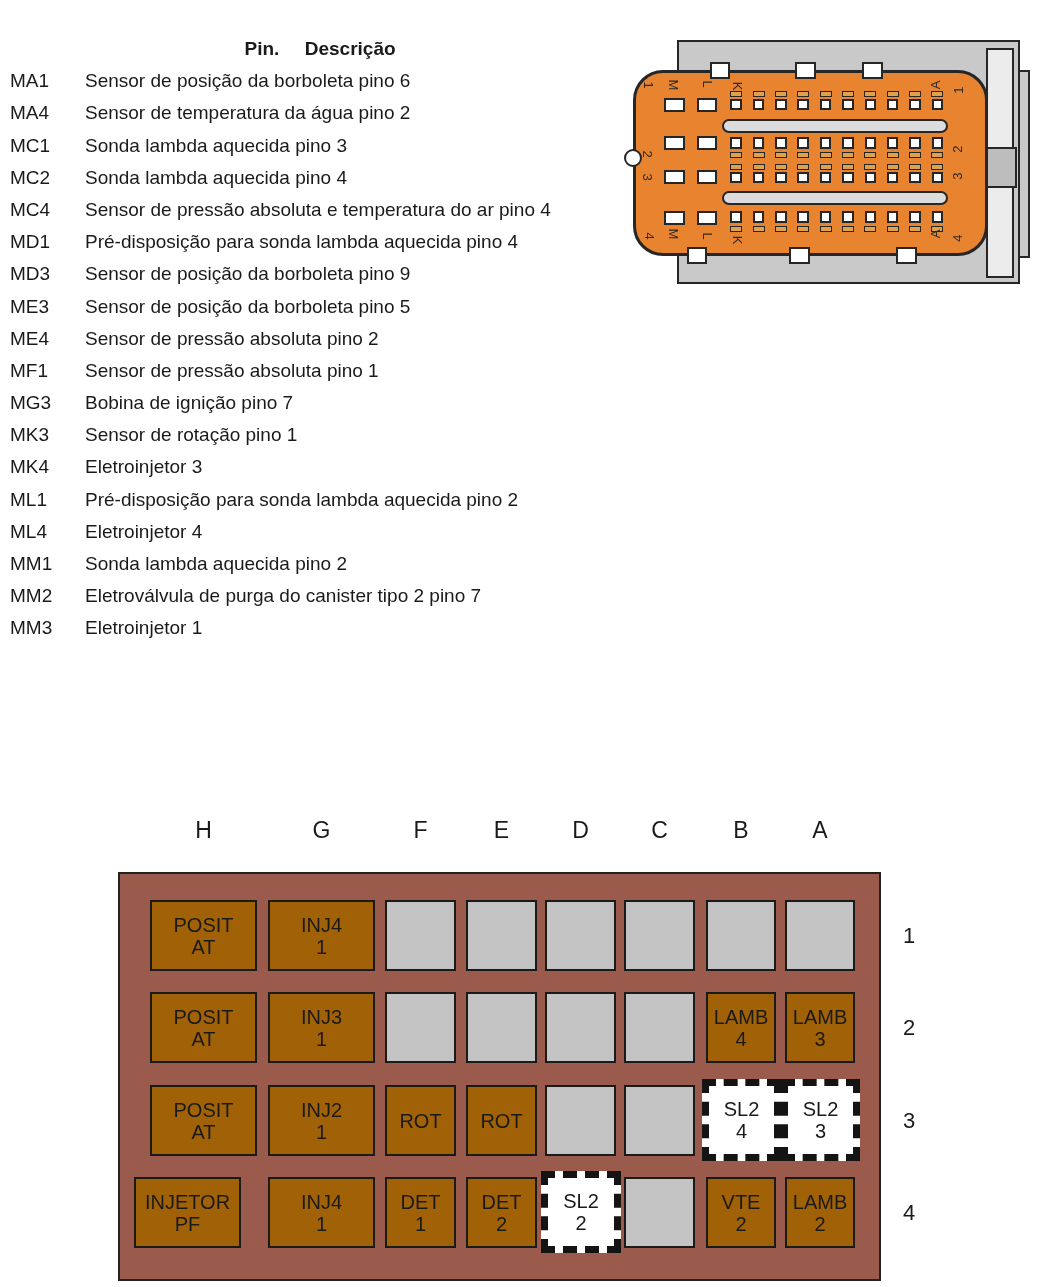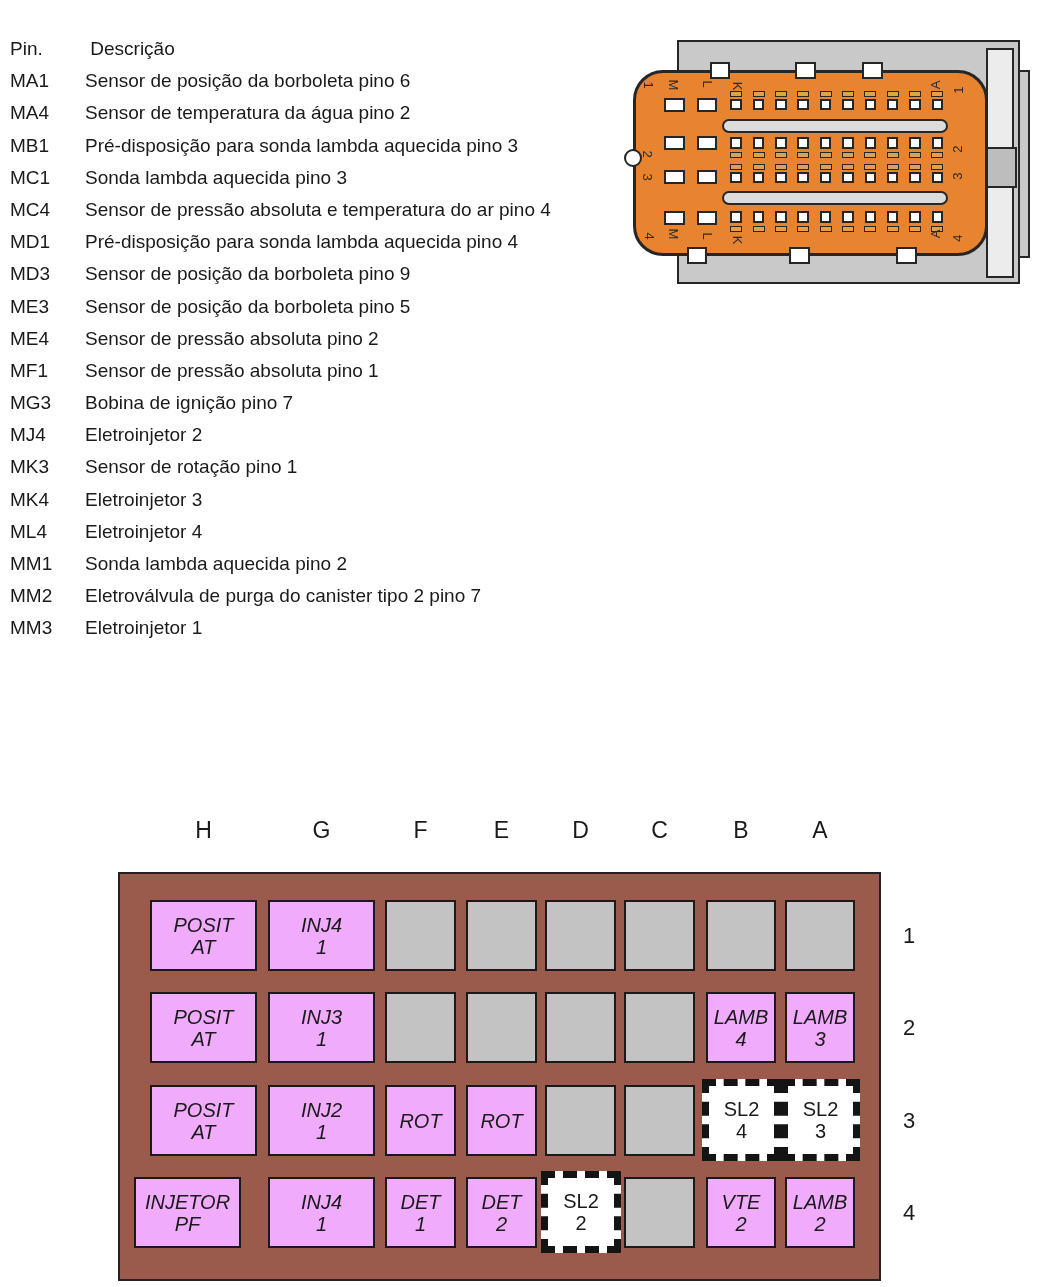--- a/index.html
+++ b/index.html
@@ -3,21 +3,21 @@
 <meta charset="utf-8">
 <style>
   html,body{margin:0;padding:0;background:#fff;}
   .page{position:relative;width:1039px;height:1287px;background:#fff;overflow:hidden;
         font-family:"Liberation Sans",sans-serif;color:#1a1a1a;}
   .abs{position:absolute;box-sizing:border-box;}
 
   
   .pin-table{position:absolute;left:10px;top:33px;width:600px;}
   .pt-row{height:32.2px;line-height:32.2px;font-size:19px;white-space:nowrap;}
-  .pt-header{font-weight:normal;}
+  .pt-header{font-weight:bold;text-align:center;}
   .pt-pin{display:inline-block;width:75px;}
   .pt-desc{display:inline-block;}
 
   
   .housing{background:var(--housing);border:2.5px solid var(--outline);z-index:1;}
   .housing-step{background:var(--housing);border:2.5px solid var(--outline);z-index:0;}
   .housing-light{background:var(--housingLight);border:2px solid var(--outline);z-index:2;}
   .housing-tab{background:var(--housingTab);border:2px solid var(--outline);z-index:3;}
   .conn-body{background:var(--orange);border:3px solid var(--outline);border-radius:30px;z-index:4;}
   .conn-notch{background:#fff;border:2px solid var(--outline);z-index:5;}
@@ -29,49 +29,49 @@
   .conn-label{position:absolute;width:18px;height:18px;line-height:18px;text-align:center;
               font-size:13px;color:#2a2a2a;z-index:7;}
 
   
   .board{background:var(--brown);border:2px solid #222;z-index:1;}
   .col-header{position:absolute;height:28px;line-height:28px;text-align:center;font-size:23px;z-index:2;}
   .row-label{position:absolute;width:30px;text-align:center;font-size:22px;z-index:2;}
   .cell{position:absolute;box-sizing:border-box;display:flex;flex-direction:column;
         align-items:center;justify-content:center;font-size:20px;line-height:22px;
         text-align:center;z-index:2;}
-  .cell-label{background:#f0abfc;border:2px solid #1a1a1a;font-style:italic;}
+  .cell-label{background:#a16207;border:2px solid #1a1a1a;}
   .cell-empty{background:var(--grayCell);border:2px solid #1a1a1a;}
   .cell-dashed{background:#fff;border:7px dashed #141414;z-index:3;}
 </style>
 </head>
 <body>
 
 <div class="page" style="--brown: #9A5B4C; --grayCell: #C3C3C3; --orange: #E8842F; --bar: #DFA24C; --housing: #C9C9C9; --housingLight: #ECECEC; --housingTab: #BDBDBD; --slot: #DCDCDC; --outline: #262626;">
 
   <section class="pin-table">
     <div class="pt-row pt-header">
       <span class="pt-pin">Pin.</span>
       <span class="pt-desc">Descrição</span>
     </div>
     <div id="pin-rows">
         <div class="pt-row"><span class="pt-pin">MA1</span><span class="pt-desc">Sensor de posição da borboleta pino 6</span></div>
         <div class="pt-row"><span class="pt-pin">MA4</span><span class="pt-desc">Sensor de temperatura da água pino 2</span></div>
-        <div class="pt-row"><span class="pt-pin">MB1</span><span class="pt-desc">Pré-disposição para sonda lambda aquecida pino 3</span></div>
         <div class="pt-row"><span class="pt-pin">MC1</span><span class="pt-desc">Sonda lambda aquecida pino 3</span></div>
+        <div class="pt-row"><span class="pt-pin">MC2</span><span class="pt-desc">Sonda lambda aquecida pino 4</span></div>
         <div class="pt-row"><span class="pt-pin">MC4</span><span class="pt-desc">Sensor de pressão absoluta e temperatura do ar pino 4</span></div>
         <div class="pt-row"><span class="pt-pin">MD1</span><span class="pt-desc">Pré-disposição para sonda lambda aquecida pino 4</span></div>
         <div class="pt-row"><span class="pt-pin">MD3</span><span class="pt-desc">Sensor de posição da borboleta pino 9</span></div>
         <div class="pt-row"><span class="pt-pin">ME3</span><span class="pt-desc">Sensor de posição da borboleta pino 5</span></div>
         <div class="pt-row"><span class="pt-pin">ME4</span><span class="pt-desc">Sensor de pressão absoluta pino 2</span></div>
         <div class="pt-row"><span class="pt-pin">MF1</span><span class="pt-desc">Sensor de pressão absoluta pino 1</span></div>
         <div class="pt-row"><span class="pt-pin">MG3</span><span class="pt-desc">Bobina de ignição pino 7</span></div>
-        <div class="pt-row"><span class="pt-pin">MJ4</span><span class="pt-desc">Eletroinjetor 2</span></div>
         <div class="pt-row"><span class="pt-pin">MK3</span><span class="pt-desc">Sensor de rotação pino 1</span></div>
         <div class="pt-row"><span class="pt-pin">MK4</span><span class="pt-desc">Eletroinjetor 3</span></div>
+        <div class="pt-row"><span class="pt-pin">ML1</span><span class="pt-desc">Pré-disposição para sonda lambda aquecida pino 2</span></div>
         <div class="pt-row"><span class="pt-pin">ML4</span><span class="pt-desc">Eletroinjetor 4</span></div>
         <div class="pt-row"><span class="pt-pin">MM1</span><span class="pt-desc">Sonda lambda aquecida pino 2</span></div>
         <div class="pt-row"><span class="pt-pin">MM2</span><span class="pt-desc">Eletroválvula de purga do canister tipo 2 pino 7</span></div>
         <div class="pt-row"><span class="pt-pin">MM3</span><span class="pt-desc">Eletroinjetor 1</span></div>
       </div>
   </section>
 
   <section>
     <div class="abs housing-step" style="left:1012px;top:70px;width:18px;height:188px;"></div>
     <div class="abs housing" style="left:677px;top:40px;width:343px;height:244px;"></div>

